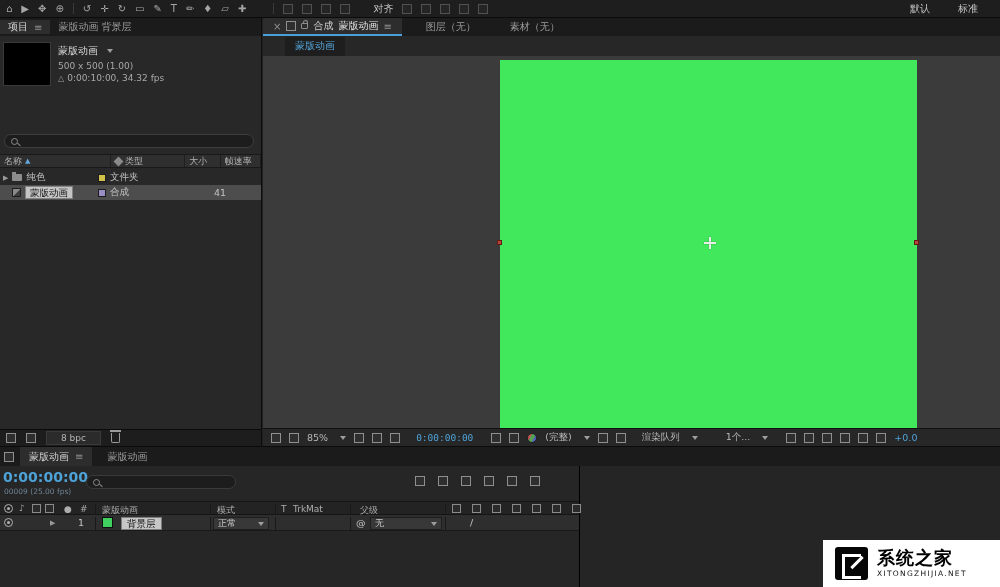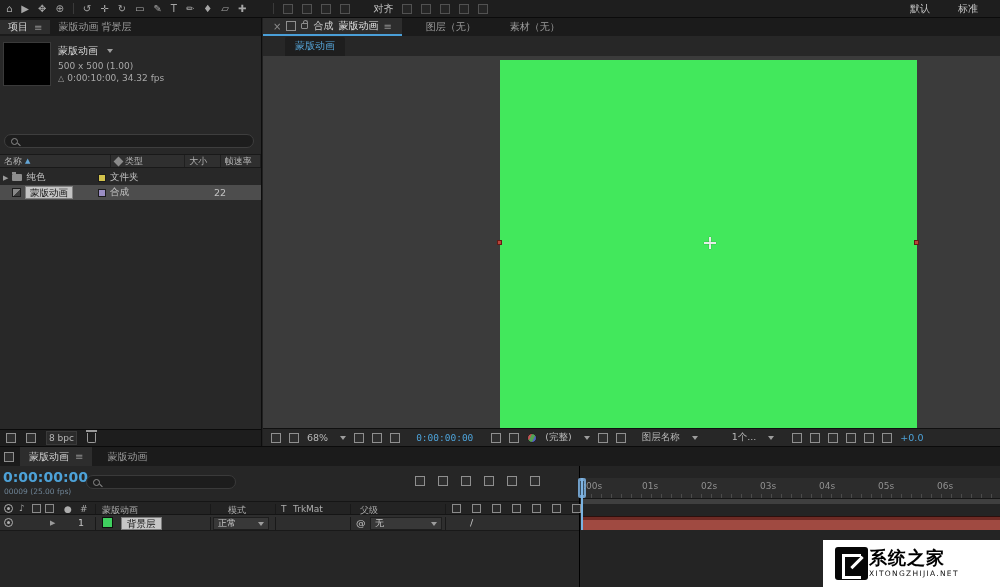--- a/index.html
+++ b/index.html
@@ -54,21 +54,21 @@
   .exp{font-size:7px;color:#9a9a9a}
   .fold{width:10px;height:7px;background:#8d8d8d;position:relative;border-radius:1px;flex:none}
   .fold::before{content:'';position:absolute;top:-2px;left:0;width:4px;height:2px;background:#8d8d8d}
   .compico{width:9px;height:9px;background:linear-gradient(135deg,#888 50%,#3d3d3d 50%);border:1px solid #1d1d1d;flex:none}
   .chip{width:8px;height:8px;border:1px solid #1c1c1c;flex:none}
   .chip-yellow{background:#d2c24c}
   .chip-lav{background:#9b8ec4}
   .namebox{background:#c4c4c4;color:#121212;border:1px solid #828282;padding:0 4px;line-height:11px}
   .pfoot{position:absolute;left:0;bottom:0;width:100%;height:17px;background:#1d1d1d;border-top:1px solid #0b0b0b;
     display:flex;align-items:center;gap:10px;padding:0 6px}
-  .bpcbox{background:#2b2b2b;border:1px solid #3a3a3a;padding:0 2px;font-size:9px;color:#b5b5b5;line-height:12px}
+  .bpcbox{background:#2b2b2b;border:1px solid #3a3a3a;padding:0 14px;font-size:9px;color:#b5b5b5;line-height:12px}
   .trash{width:9px;height:10px;position:relative;border:1px solid #9a9a9a;border-top:none;border-radius:0 0 2px 2px;flex:none}
   .trash::before{content:'';position:absolute;top:-3px;left:-2px;right:-2px;height:2px;background:#9a9a9a}
 
   
   .comp-panel{position:absolute;left:263px;top:18px;width:737px;height:428px;background:#282828}
   .ctabs{height:18px;background:#1b1b1b;display:flex;align-items:stretch}
   .ctab{display:flex;align-items:center;padding:0 10px;color:#9c9c9c;gap:5px;white-space:nowrap}
   .ctab.active{background:#2d2d2d;color:#cfcfcf;border-bottom:2px solid #4a9fd8}
   .ctab .wht{color:#e2e2e2}
   .ctab + .ctab{margin-left:14px}
@@ -126,21 +126,21 @@
   .workarea{position:absolute;left:0;top:33px;right:0;height:5px;background:#3f3f3f}
   .redbar{position:absolute;left:0;top:50px;right:0;height:14px;
     background:linear-gradient(#6e2a24 0 3px,#a04a41 3px);border-top:1px solid #2c100d}
   .ctiline{position:absolute;left:0;top:12px;width:2px;height:52px;background:#7ab3e2}
   .ctihead{position:absolute;left:-3px;top:12px;width:8px;height:20px;background:#7fb5e5;border-radius:2px;opacity:.85}
   .ctihead::before{content:'';position:absolute;left:2px;top:3px;bottom:3px;width:1px;background:#39556b}
   .ctihead::after{content:'';position:absolute;right:2px;top:3px;bottom:3px;width:1px;background:#39556b}
 
   
   .watermark{position:absolute;right:0;bottom:0;width:177px;height:47px;background:#ffffff;
-    display:flex;align-items:center;padding-left:12px;gap:1px;z-index:50}
+    display:flex;align-items:center;padding-left:12px;gap:9px;z-index:50}
   .wlogo{width:33px;height:33px;background:#060606;border-radius:3px;position:relative;flex:none}
   .wlogo::before{content:'';position:absolute;left:7px;top:7px;width:16px;height:19px;border:3px solid #fff;border-right:none}
   .wlogo::after{content:'';position:absolute;right:3px;top:14px;width:16px;height:3px;background:#fff;transform:rotate(-45deg)}
   .wtitle{font-size:18px;font-weight:700;color:#000;letter-spacing:1px;line-height:1.05}
   .wsub{font-size:7.5px;color:#111;letter-spacing:1.3px;margin-top:2px}
 </style>
 </head>
 <body>
 
 <div class="app">
@@ -238,21 +238,21 @@
     <div class="prow prow2">
       <div class="cellname" style="padding-left:12px">
         <span class="compico"></span>
         <span class="namebox">蒙版动画</span>
       </div>
       <div class="celltype">
         <span class="chip chip-lav"></span>
         <span>合成</span>
       </div>
       <div class="cellsize"></div>
-      <div class="cellfps">22</div>
+      <div class="cellfps">41</div>
     </div>
 
     <div class="pfoot">
       <span class="ibox"></span>
       <span class="ibox"></span>
       <span class="bpcbox">8 bpc</span>
       <span class="trash"></span>
     </div>
   </div>
 
@@ -277,36 +277,36 @@
     <div class="viewer">
       <div class="compsquare"></div>
       <span class="handle h-left"></span>
       <span class="handle h-right"></span>
       <span class="anchor"></span>
     </div>
 
     <div class="cfoot">
       <span class="ibox"></span>
       <span class="ibox"></span>
-      <span>68%</span>
+      <span>85%</span>
       <span class="caret"></span>
       <span class="ibox"></span>
       <span class="ibox"></span>
       <span class="ibox"></span>
       <span class="blue mono" style="margin-left:8px">0:00:00:00</span>
       <span class="ibox" style="margin-left:10px"></span>
       <span class="ibox"></span>
       <span class="rgbdot"></span>
       <span>(完整)</span>
       <span class="caret"></span>
       <span class="ibox"></span>
       <span class="ibox"></span>
-      <span style="margin-left:8px">图层名称</span>
+      <span style="margin-left:8px">渲染队列</span>
       <span class="caret"></span>
-      <span style="margin-left:26px">1个...</span>
+      <span style="margin-left:20px">1个...</span>
       <span class="caret"></span>
       <span class="ibox" style="margin-left:10px"></span>
       <span class="ibox"></span>
       <span class="ibox"></span>
       <span class="ibox"></span>
       <span class="ibox"></span>
       <span class="ibox"></span>
       <span class="blue">+0.0</span>
     </div>
   </div>
@@ -338,21 +338,21 @@
         </div>
 
         <div class="theader">
           <span class="eyeico" style="left:4px"></span>
           <span style="left:19px;top:1px">♪</span>
           <span class="minibox" style="left:32px"></span>
           <span class="minibox" style="left:45px"></span>
           <span style="left:64px">●</span>
           <span style="left:80px">#</span>
           <span style="left:102px">蒙版动画</span>
-          <span style="left:228px">模式</span>
+          <span style="left:217px">模式</span>
           <span style="left:281px">T</span>
           <span style="left:293px">TrkMat</span>
           <span style="left:360px">父级</span>
           <div style="left:452px;display:flex;gap:11px">
             <span class="minibox"></span>
             <span class="minibox"></span>
             <span class="minibox"></span>
             <span class="minibox"></span>
             <span class="minibox"></span>
             <span class="minibox"></span>
@@ -382,36 +382,20 @@
           </div>
           <span style="left:470px">/</span>
           <div class="cline" style="left:95px"></div>
           <div class="cline" style="left:210px"></div>
           <div class="cline" style="left:275px"></div>
           <div class="cline" style="left:350px"></div>
           <div class="cline" style="left:445px"></div>
         </div>
       </div>
 
-      <div class="ttrack">
-        <div class="ruler">
-          <span class="rlabel" style="left:2px">:00s</span>
-          <span class="rlabel" style="left:61px">01s</span>
-          <span class="rlabel" style="left:120px">02s</span>
-          <span class="rlabel" style="left:179px">03s</span>
-          <span class="rlabel" style="left:238px">04s</span>
-          <span class="rlabel" style="left:297px">05s</span>
-          <span class="rlabel" style="left:356px">06s</span>
-          <div class="ticks"></div>
-        </div>
-        <div class="workarea"></div>
-        <div class="redbar"></div>
-        <div class="ctiline"></div>
-        <div class="ctihead"></div>
-      </div>
     </div>
   </div>
 
   <div class="watermark">
     <div class="wlogo"></div>
     <div>
       <div class="wtitle">系统之家</div>
       <div class="wsub">XITONGZHIJIA.NET</div>
     </div>
   </div>

